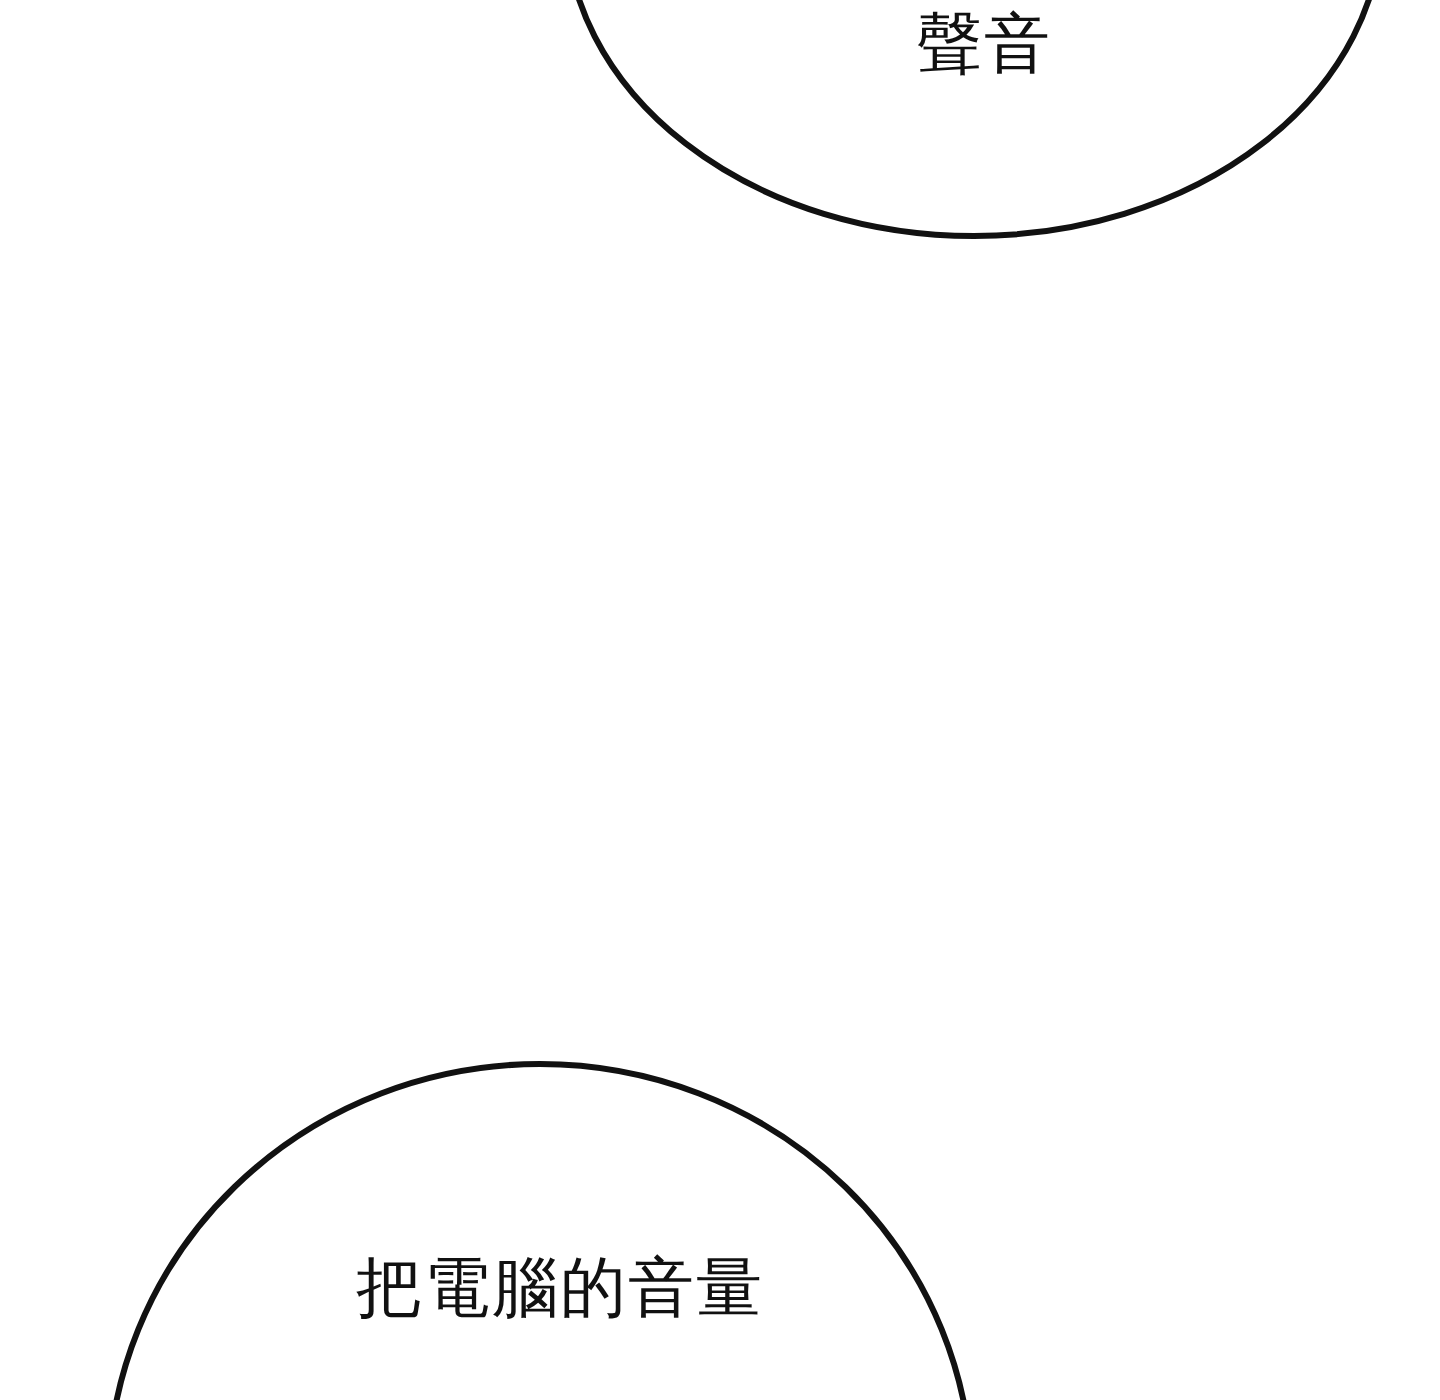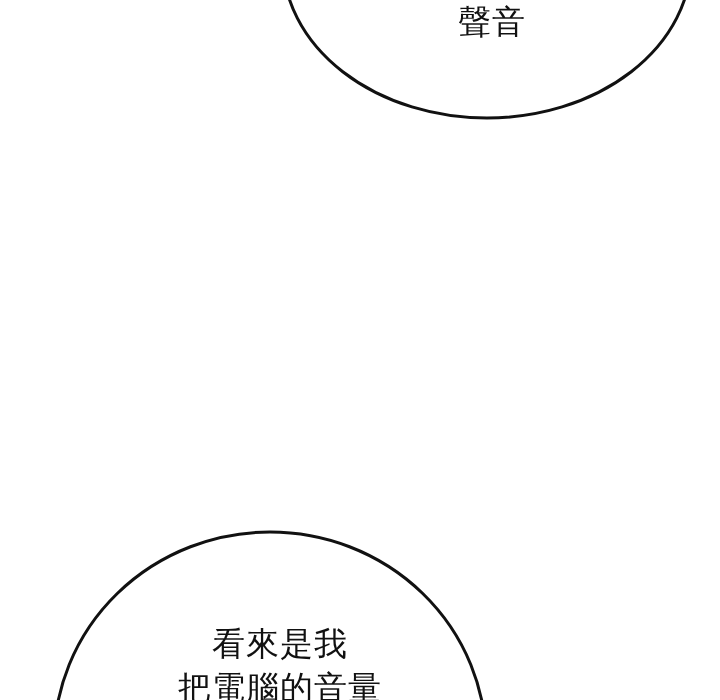--- a/index.html
+++ b/index.html
@@ -55,16 +55,15 @@
   <svg class="bubble-svg" viewBox="0 0 720 700">
     <ellipse cx="487" cy="-40" rx="204" ry="158" fill="#ffffff" stroke="#111111" stroke-width="3"></ellipse>
     <ellipse cx="270" cy="742" rx="216" ry="210" fill="#ffffff" stroke="#111111" stroke-width="3"></ellipse>
   </svg>
 
   <div class="bubble-text top-text">
     <div>聲音</div>
   </div>
 
   <div class="bubble-text bottom-text">
-    <div>看來是我</div>
     <div>把電腦的音量</div>
   </div>
 </div>
 
 </body></html>

